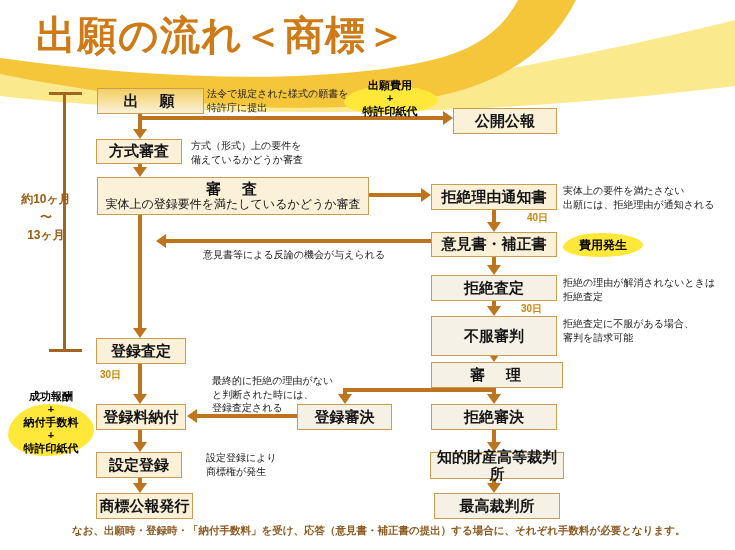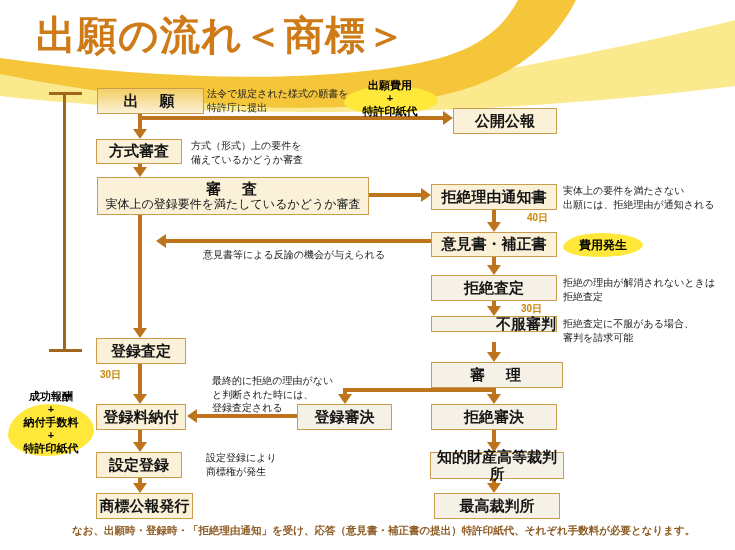--- a/index.html
+++ b/index.html
@@ -48,20 +48,23 @@
   <svg class="swoosh" width="735" height="135" viewBox="0 0 735 135">
     <path d="M0,64 C160,92 330,100 480,74 C600,52 680,34 735,20 L735,86 C620,100 480,112 330,112 C190,113 70,104 0,96 Z" fill="#FBE98E"></path>
     <path d="M0,58 C170,82 340,84 440,58 C485,45 505,24 518,0 L576,0 C556,40 520,74 455,92 C330,124 140,102 0,74 Z" fill="#F5C53A"></path>
   </svg>
 
   <div class="title">出願の流れ＜商標＞</div>
 
   <div class="bracket" style="left:63px;top:93px;width:3px;height:258px;"></div>
   <div class="bracket" style="left:49px;top:92px;width:33px;height:3px;"></div>
   <div class="bracket" style="left:49px;top:349px;width:33px;height:3px;"></div>
+  <div class="timeline-label">約10ヶ月
+〜
+13ヶ月</div>
 
   <div class="vline" style="left:138px;top:114px;height:17px;"></div>
   <div class="ah down" style="left:133px;top:129px;"></div>
 
   <div class="hline" style="left:140px;top:116px;width:304px;"></div>
   <div class="ah right" style="left:443px;top:111px;"></div>
 
   <div class="vline" style="left:138px;top:164px;height:6px;"></div>
   <div class="ah down" style="left:133px;top:167px;"></div>
 
@@ -126,21 +129,21 @@
   </div>
   <div class="node" style="left:453px;top:108px;width:104px;height:26px;">
     <span>公開公報</span>
   </div>
   <div class="node" style="left:431px;top:232px;width:126px;height:25px;">
     <span>意見書・補正書</span>
   </div>
   <div class="node light" style="left:431px;top:275px;width:126px;height:26px;">
     <span>拒絶査定</span>
   </div>
-  <div class="node light" style="left:431px;top:316px;width:126px;height:16px;align-items:flex-end;">
+  <div class="node light" style="left:431px;top:316px;width:126px;height:40px;">
     <span>不服審判</span>
   </div>
   <div class="node light" style="left:431px;top:362px;width:132px;height:26px;">
     <span class="main-ls">審　理</span>
   </div>
   <div class="node light" style="left:297px;top:404px;width:95px;height:26px;">
     <span>登録審決</span>
   </div>
   <div class="node light" style="left:431px;top:404px;width:126px;height:26px;">
     <span>拒絶審決</span>
@@ -193,15 +196,15 @@
   <div class="hl-blob" style="left:563px;top:233px;width:80px;height:24px;"></div>
   <div class="hl-text" style="left:565px;top:238px;width:76px;font-size:12px;">費用発生</div>
 
   <div class="hl-blob" style="left:8px;top:404px;width:86px;height:52px;"></div>
   <div class="hl-text" style="left:6px;top:390px;width:90px;">成功報酬
 +
 納付手数料
 +
 特許印紙代</div>
 
-  <div class="footer">なお、出願時・登録時・「拒絶理由通知」を受け、応答（意見書・補正書の提出）特許印紙代、それぞれ手数料が必要となります。</div>
+  <div class="footer">なお、出願時・登録時・「納付手数料」を受け、応答（意見書・補正書の提出）する場合に、それぞれ手数料が必要となります。</div>
 
 </div>
 
 </body></html>

